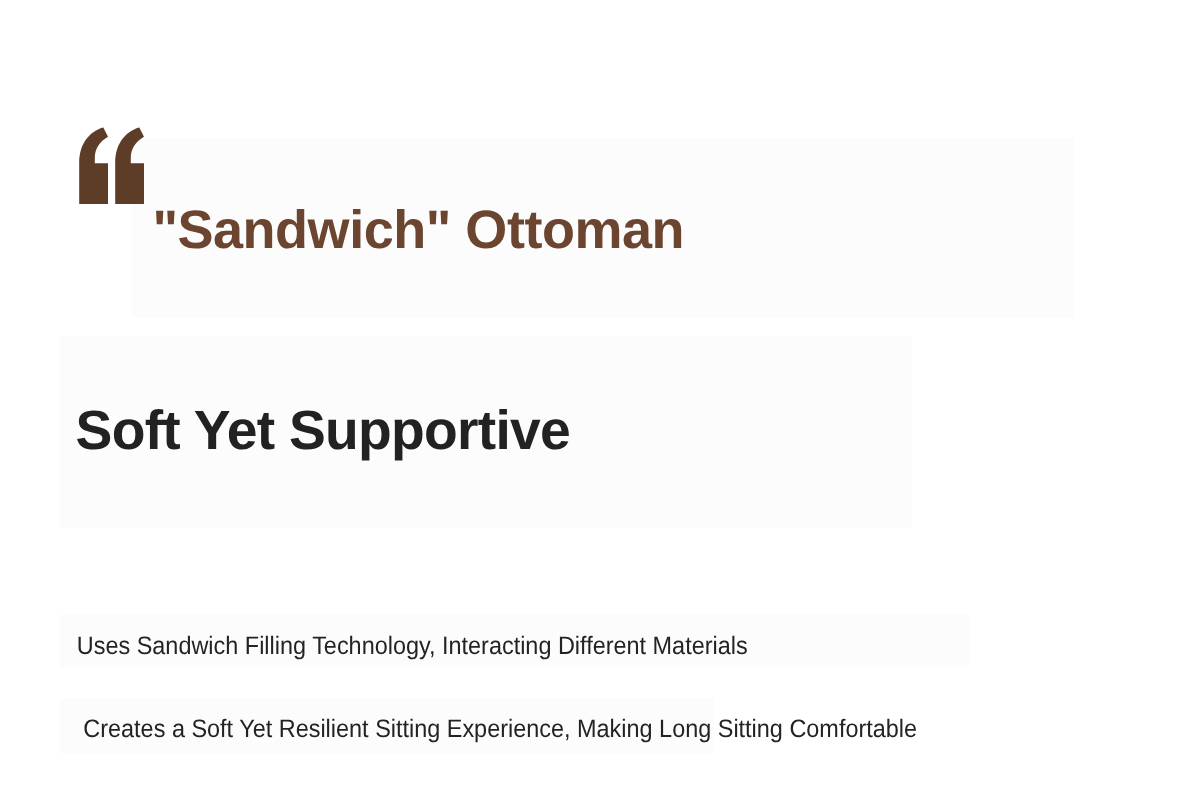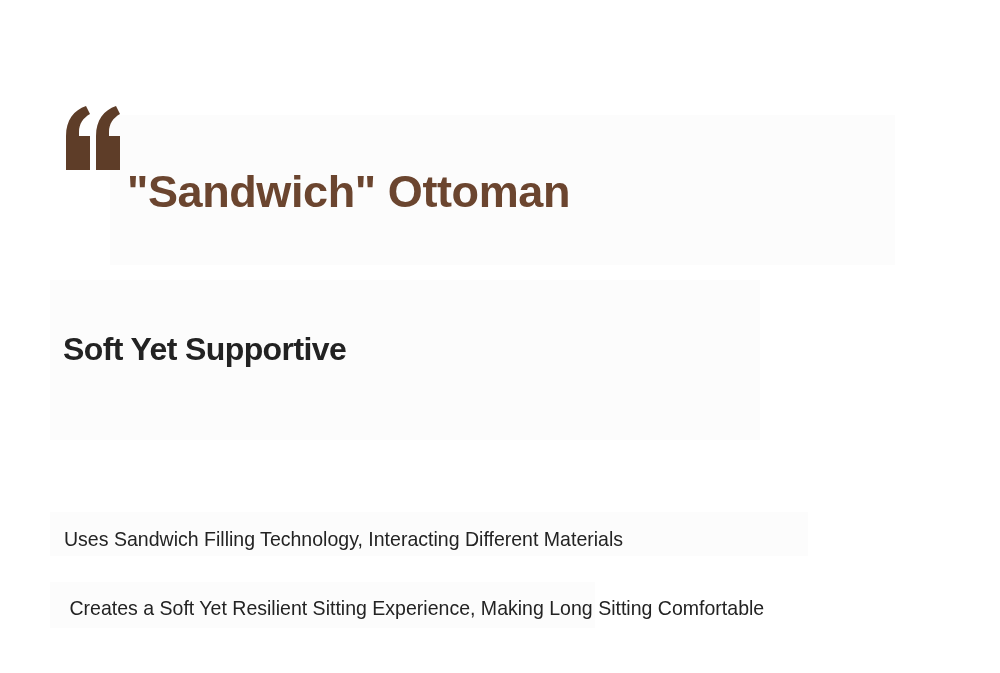--- a/index.html
+++ b/index.html
@@ -57,21 +57,21 @@
     white-space: nowrap;
   }
 
   
   .headline {
     position: absolute;
     left: 63px;
     top: 331px;
     margin: 0;
     font-family: "Liberation Sans", sans-serif;
-    font-size: 32px;
+    font-size: 46px;
     font-weight: 700;
     letter-spacing: -0.6px;
     line-height: 1.18;
     color: #222222;
     white-space: nowrap;
   }
 
   
   .body-line {
     position: absolute;

